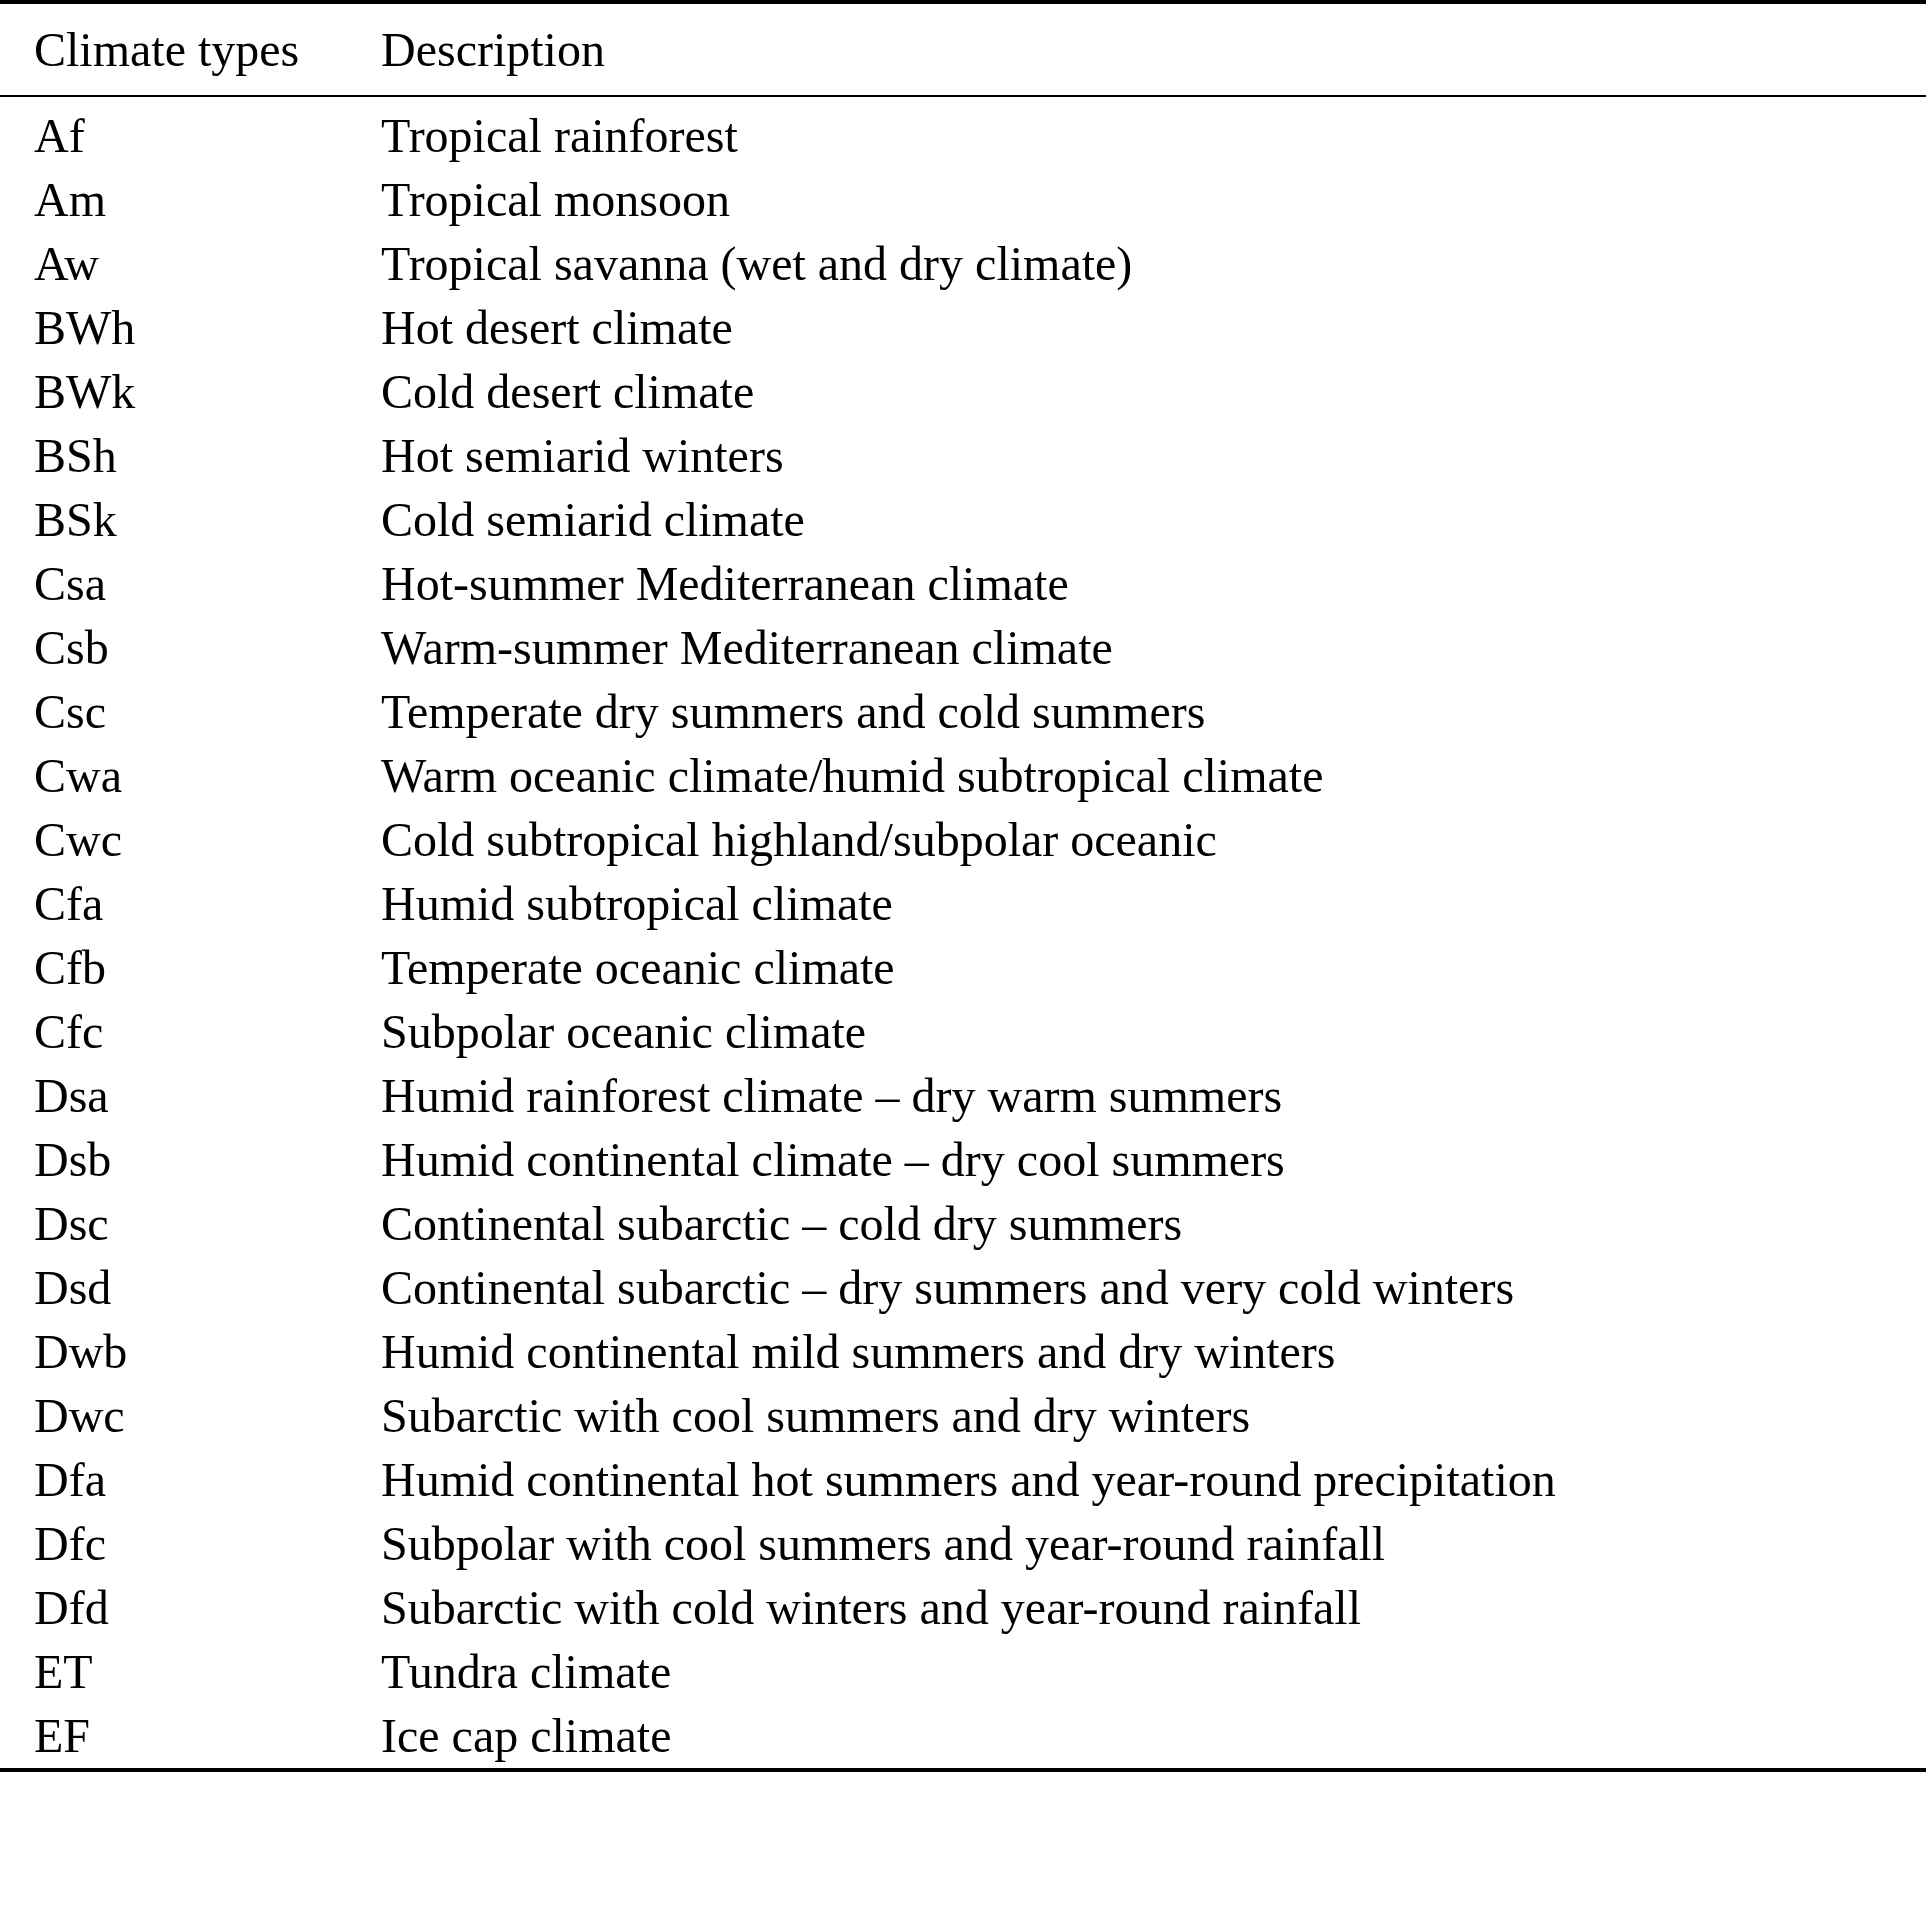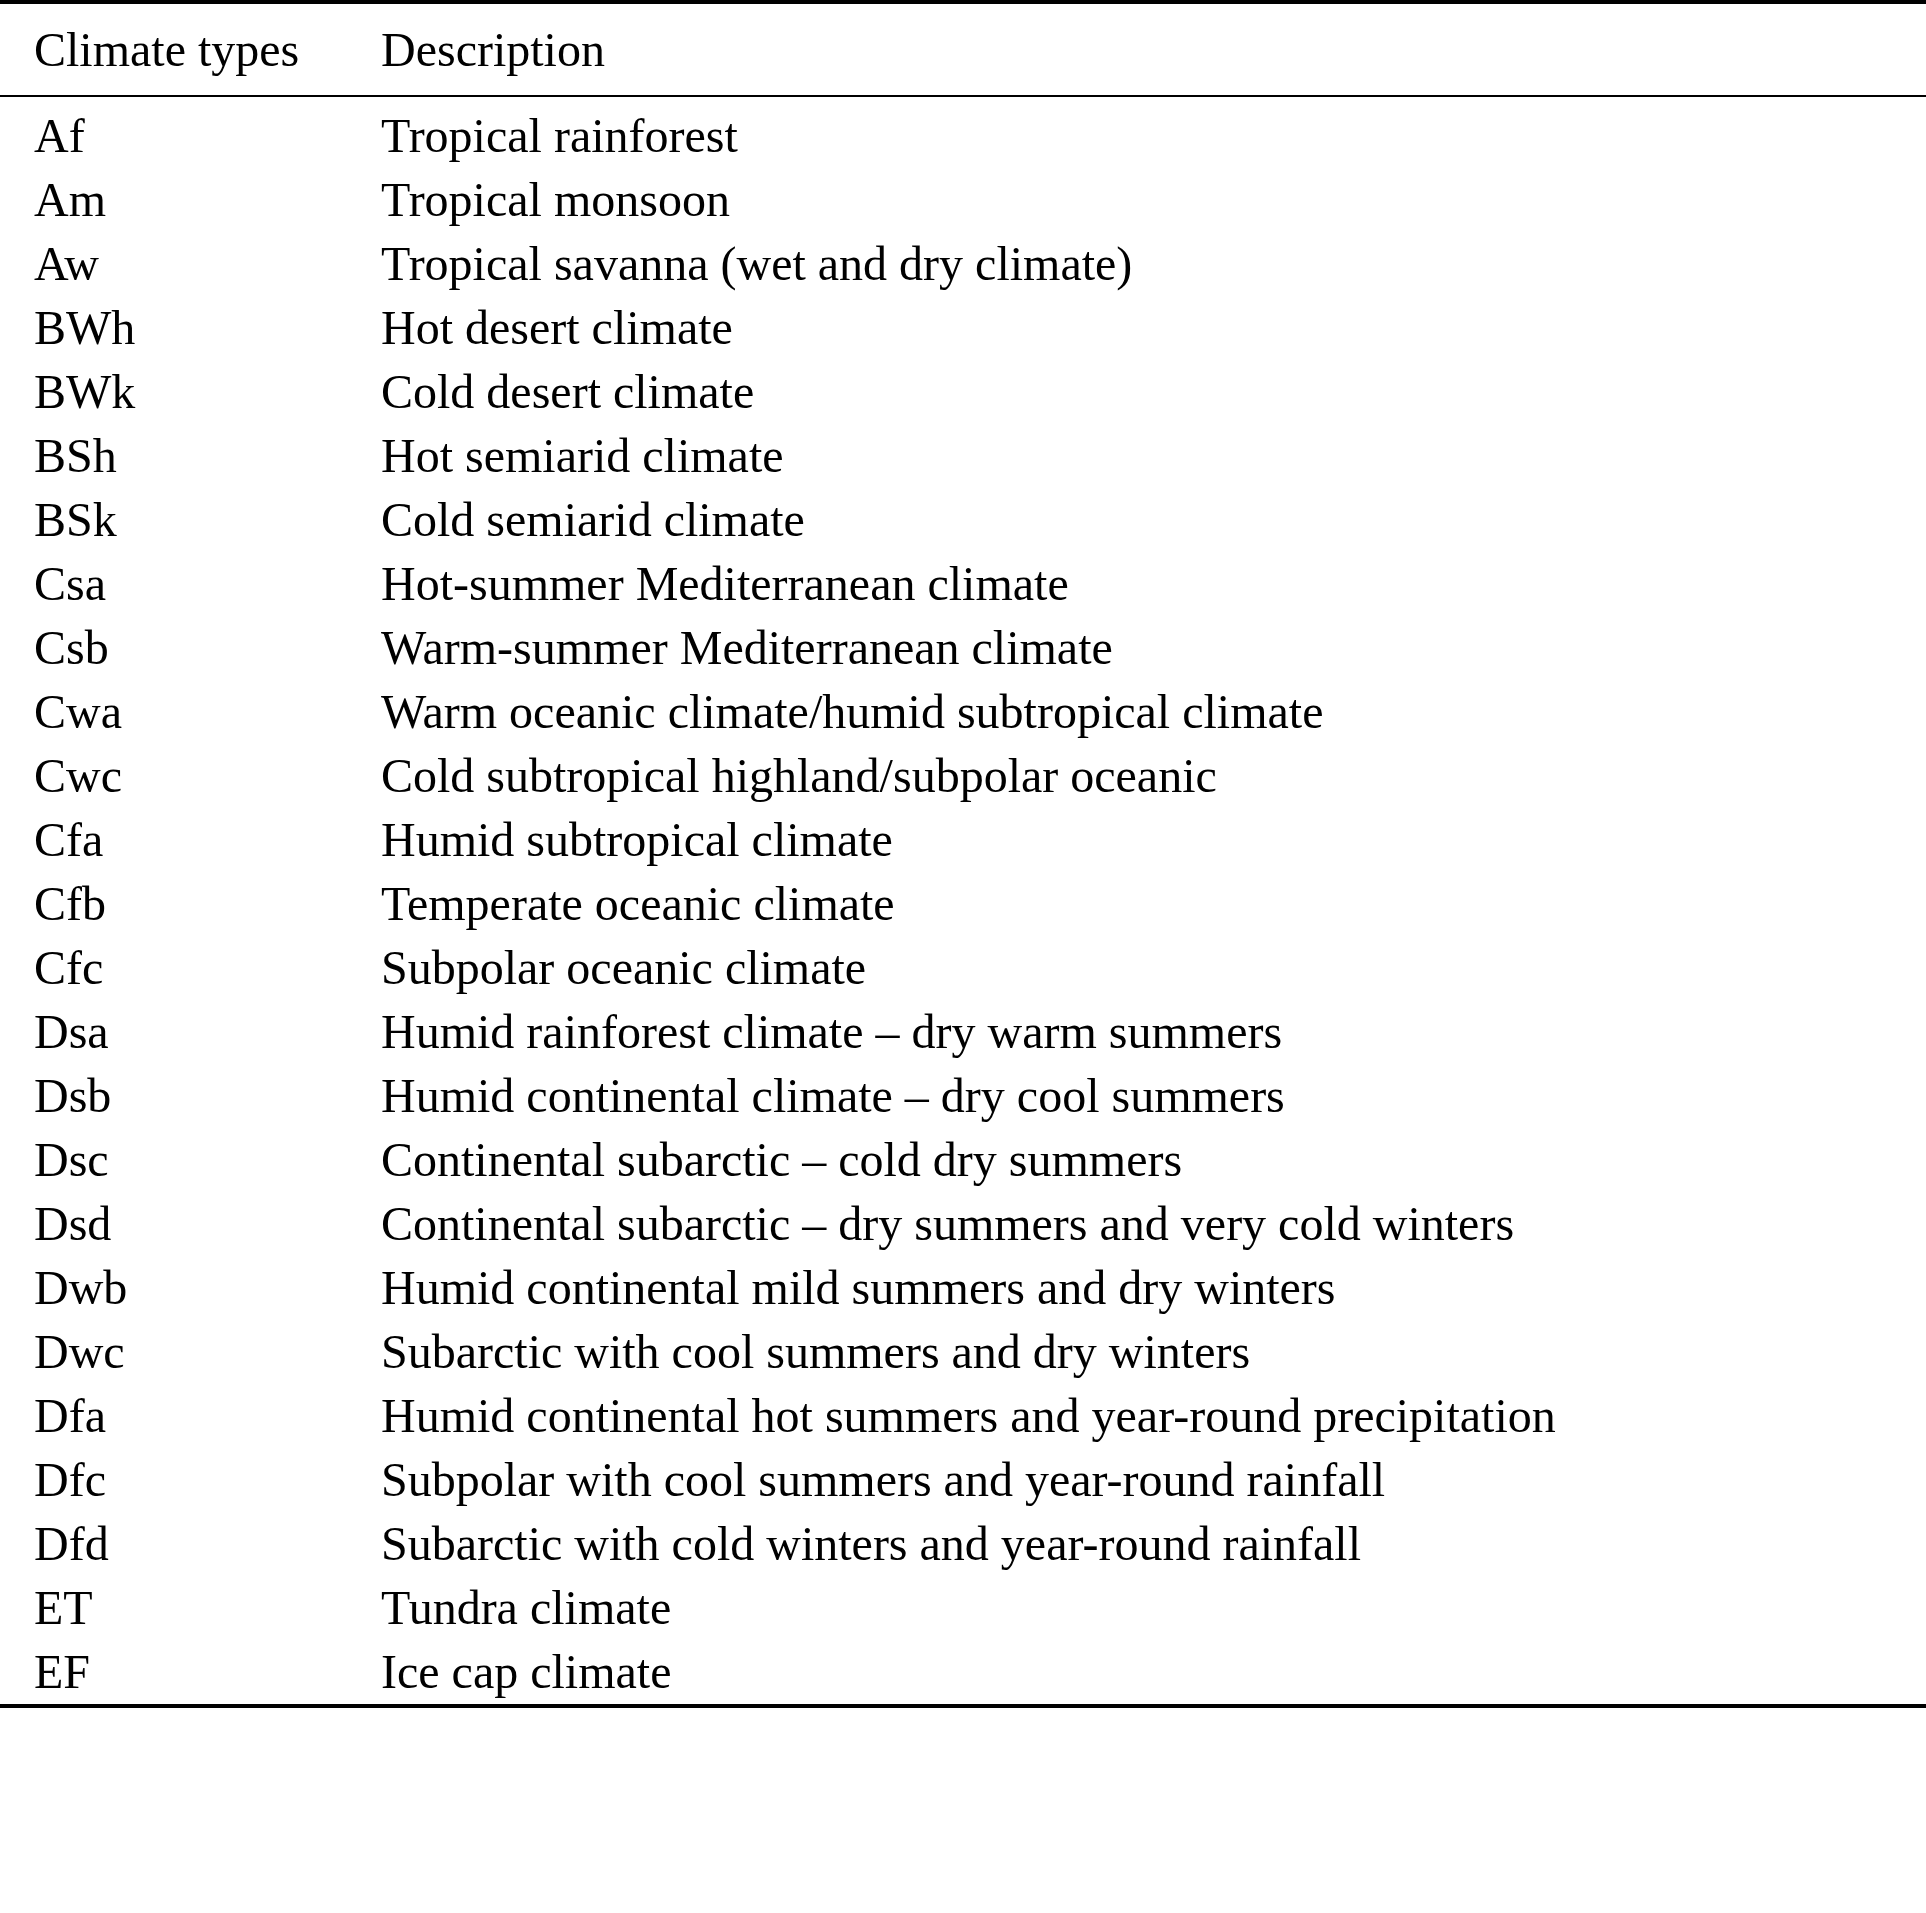--- a/index.html
+++ b/index.html
@@ -82,33 +82,37 @@
         <tr>
           <td>BWh</td>
           <td>Hot desert climate</td>
         </tr>
         <tr>
           <td>BWk</td>
           <td>Cold desert climate</td>
         </tr>
         <tr>
           <td>BSh</td>
-          <td>Hot semiarid climate</td>
+          <td>Hot semiarid winters</td>
         </tr>
         <tr>
           <td>BSk</td>
           <td>Cold semiarid climate</td>
         </tr>
         <tr>
           <td>Csa</td>
           <td>Hot-summer Mediterranean climate</td>
         </tr>
         <tr>
           <td>Csb</td>
           <td>Warm-summer Mediterranean climate</td>
+        </tr>
+        <tr>
+          <td>Csc</td>
+          <td>Temperate dry summers and cold summers</td>
         </tr>
         <tr>
           <td>Cwa</td>
           <td>Warm oceanic climate/humid subtropical climate</td>
         </tr>
         <tr>
           <td>Cwc</td>
           <td>Cold subtropical highland/subpolar oceanic</td>
         </tr>
         <tr>

